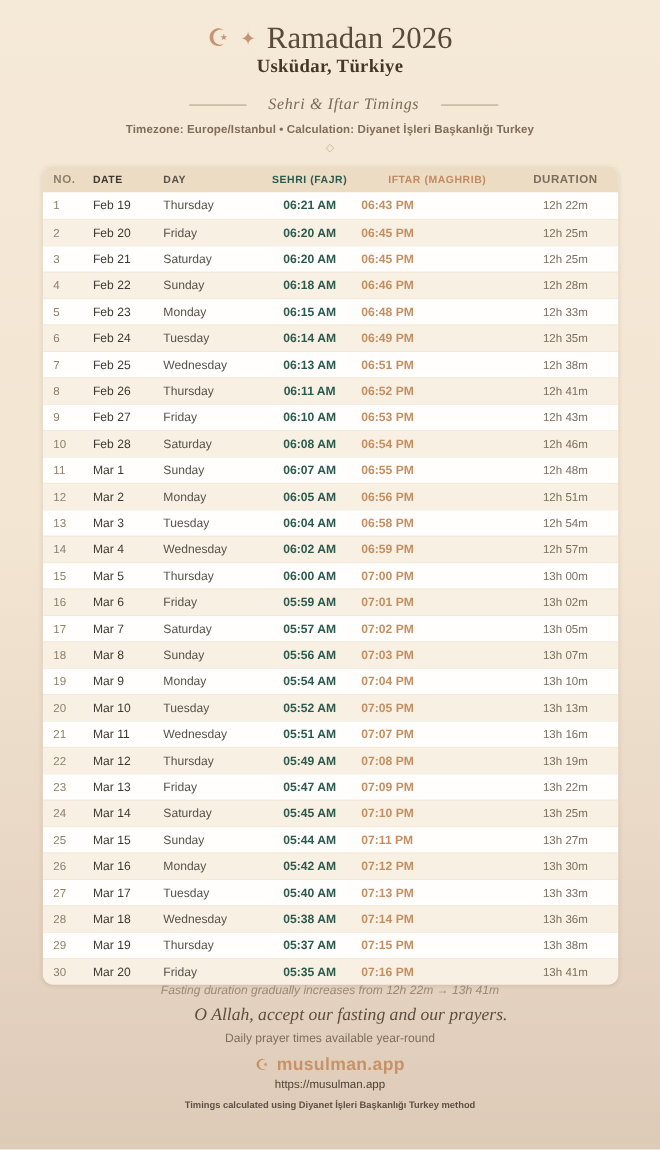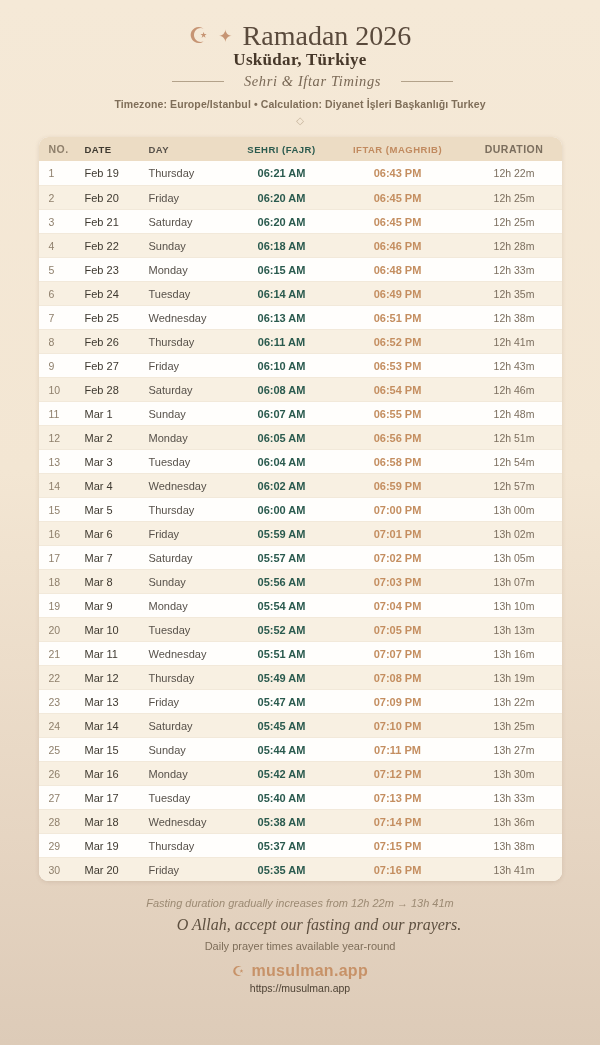--- a/index.html
+++ b/index.html
@@ -16,21 +16,21 @@
     font-family:"Liberation Serif","DejaVu Serif",serif;
     font-size:28px;color:#5a4a3c;line-height:32px;
   }
   .icon-crescent{font-size:22px;color:#c69473;font-family:"DejaVu Sans",sans-serif;line-height:1;}
   .icon-sparkle{font-size:17px;color:#c69473;font-family:"DejaVu Sans",sans-serif;line-height:1;}
   .location{
     font-family:"Liberation Serif","DejaVu Serif",serif;font-weight:700;
     font-size:17px;color:#463729;margin-top:-2px;letter-spacing:.3px;text-align:center;
   }
   .tagline-row{
-    margin-top:3px;display:flex;align-items:center;justify-content:center;gap:20px;padding-left:25px;
+    margin-top:17px;display:flex;align-items:center;justify-content:center;gap:20px;padding-left:25px;
   }
   .tagline{
     font-family:"Liberation Serif","DejaVu Serif",serif;font-style:italic;
     font-size:14.5px;color:#7a6956;letter-spacing:.6px;
   }
   .tagline-line{width:52px;height:1px;background:#b3a28a;}
   .meta{margin-top:8px;font-size:10.5px;font-weight:700;color:#7f6e59;letter-spacing:.1px;}
   .diamond{margin-top:5px;font-size:10px;color:#c4b29a;line-height:12px;}
   .table-card{
     width:523px;margin:10px auto 0;background:#fffefc;border-radius:9px;overflow:hidden;
@@ -43,24 +43,24 @@
   .th.c-sehri,.th.c-iftar,.th.c-duration{text-align:center;}
   .th.c-iftar{color:#c18a5f;}
   .row{height:24px;box-sizing:border-box;border-top:1px solid #f2e9da;background:#fffefc;}
   .row:first-child{border-top:none;}
   .row:nth-child(even){background:#f8f0e2;}
   .cell{font-size:11px;}
   .c-no{padding-left:10px;color:#8e7f6b;font-size:10.5px;}
   .c-date{color:#3e3930;padding-left:12px;}
   .c-day{color:#57514a;}
   .c-sehri{text-align:center;color:#2a5a4e;font-weight:700;}
-  .c-iftar{text-align:center;color:#c48e60;font-weight:700;}
+  .c-iftar{color:#c48e60;font-weight:700;}
   .c-duration{text-align:center;color:#7b6e5e;font-size:10.5px;}
   .ftr{text-align:center;}
-  .fast-note{margin-top:16px;font-size:11px;font-style:italic;color:#9c8a73;}
+  .fast-note{margin-top:0;font-size:11px;font-style:italic;color:#9c8a73;}
   .dua{margin-top:7px;font-family:"Liberation Serif","DejaVu Serif",serif;font-style:italic;font-size:16px;color:#5d4f3f;margin-left:38px;}
   .availability{margin-top:6px;font-size:11px;color:#7e6e5a;}
   .brand-row{margin-top:10px;display:flex;align-items:center;justify-content:center;gap:7px;}
   .brand-icon{font-size:14px;color:#c79268;font-family:"DejaVu Sans",sans-serif;line-height:1;}
   .brand{font-size:16px;font-weight:700;color:#c79268;letter-spacing:.3px;}
   .url{margin-top:2px;font-size:10.5px;color:#4e4234;}
   .method{margin-top:7px;font-size:8.5px;font-weight:700;color:#5d5043;}
 </style>
 </head>
 <body>
@@ -338,15 +338,16 @@
 
   <div class="ftr">
     <div class="fast-note">Fasting duration gradually increases from 12h 22m → 13h 41m</div>
     <div class="dua">O Allah, accept our fasting and our prayers.</div>
     <div class="availability">Daily prayer times available year-round</div>
     <div class="brand-row">
       <span class="brand-icon">☪</span>
       <span class="brand">musulman.app</span>
     </div>
     <div class="url">https://musulman.app</div>
+    <div class="method">Timings calculated using Diyanet İşleri Başkanlığı Turkey method</div>
   </div>
 
 </div>
 
 </body></html>

